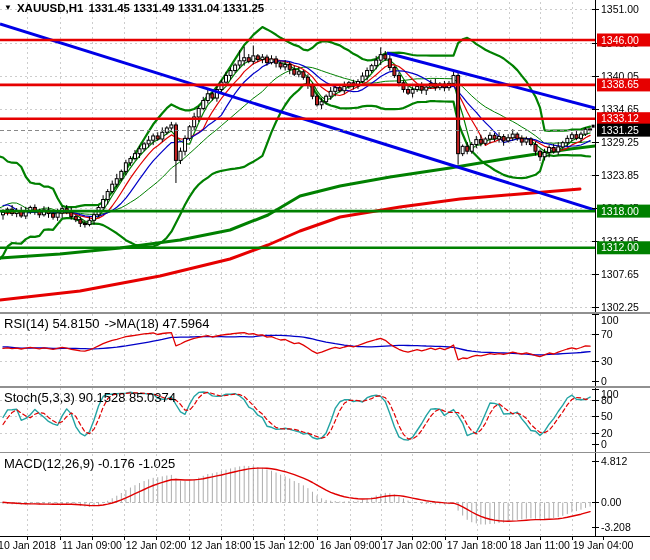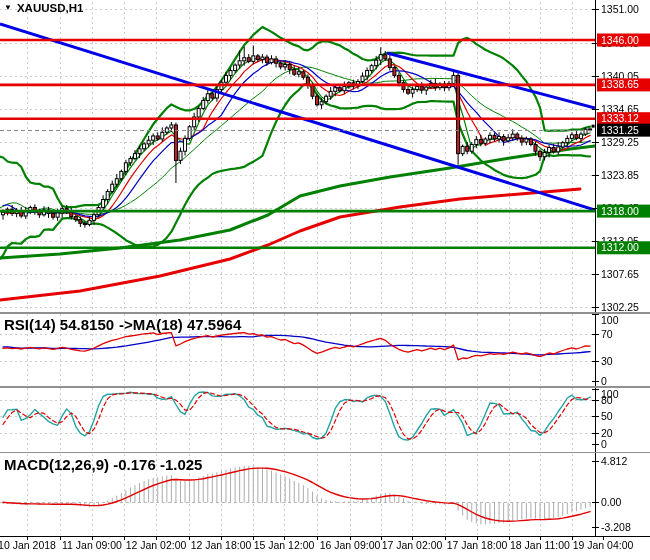--- a/index.html
+++ b/index.html
@@ -1,21 +1,21 @@
 <!DOCTYPE html>
 <html><head>
 <meta charset="utf-8">
 <style>
   html,body{margin:0;padding:0;background:#ffffff;}
   .screen{position:relative;width:650px;height:560px;background:#fff;overflow:hidden;
           font-family:"Liberation Sans",sans-serif;color:#000;}
   svg{position:absolute;left:0;top:0;}
   .ttl{position:absolute;font-size:11.5px;font-weight:700;white-space:nowrap;z-index:5;
        display:flex;align-items:center;gap:5px;}
-  .ttl.sub{font-weight:700;font-size:15px;}
+  .ttl.sub{font-weight:400;font-size:13px;}
   .tri{font-size:8px;line-height:10px;}
   .axis-text{font-size:10.5px;fill:#000;}
   .badge-text{font-size:10.5px;fill:#fff;}
 </style>
 </head>
 <body>
 
 <div class="screen">
   <svg id="cv" width="650" height="560">
       <defs>
@@ -634,21 +634,25 @@
         <rect x="597" y="241.2774" width="53" height="13" fill="#008000"></rect>
         <text x="601" y="251.2774" class="badge-text" text-anchor="start">1312.00</text>
         <rect x="597" y="123.63872500000002" width="53" height="13" fill="#000000"></rect>
         <text x="601" y="133.63872500000002" class="badge-text" text-anchor="start">1331.25</text>
       </g>
     </svg>
 
   <div class="ttl" style="left:4px;top:2px;">
     <span class="tri">▼</span>
     <span>XAUUSD,H1</span>
+    <span>1331.45 1331.49 1331.04 1331.25</span>
   </div>
   <div class="ttl sub" style="left:4px;top:316px;">
     <span>RSI(14) 54.8150</span>
     <span>-&gt;MA(18) 47.5964</span>
+  </div>
+  <div class="ttl sub" style="left:4px;top:390px;">
+    <span>Stoch(5,3,3) 90.1528 85.0374</span>
   </div>
   <div class="ttl sub" style="left:4px;top:456px;">
     <span>MACD(12,26,9) -0.176 -1.025</span>
   </div>
 </div>
 
 </body></html>

